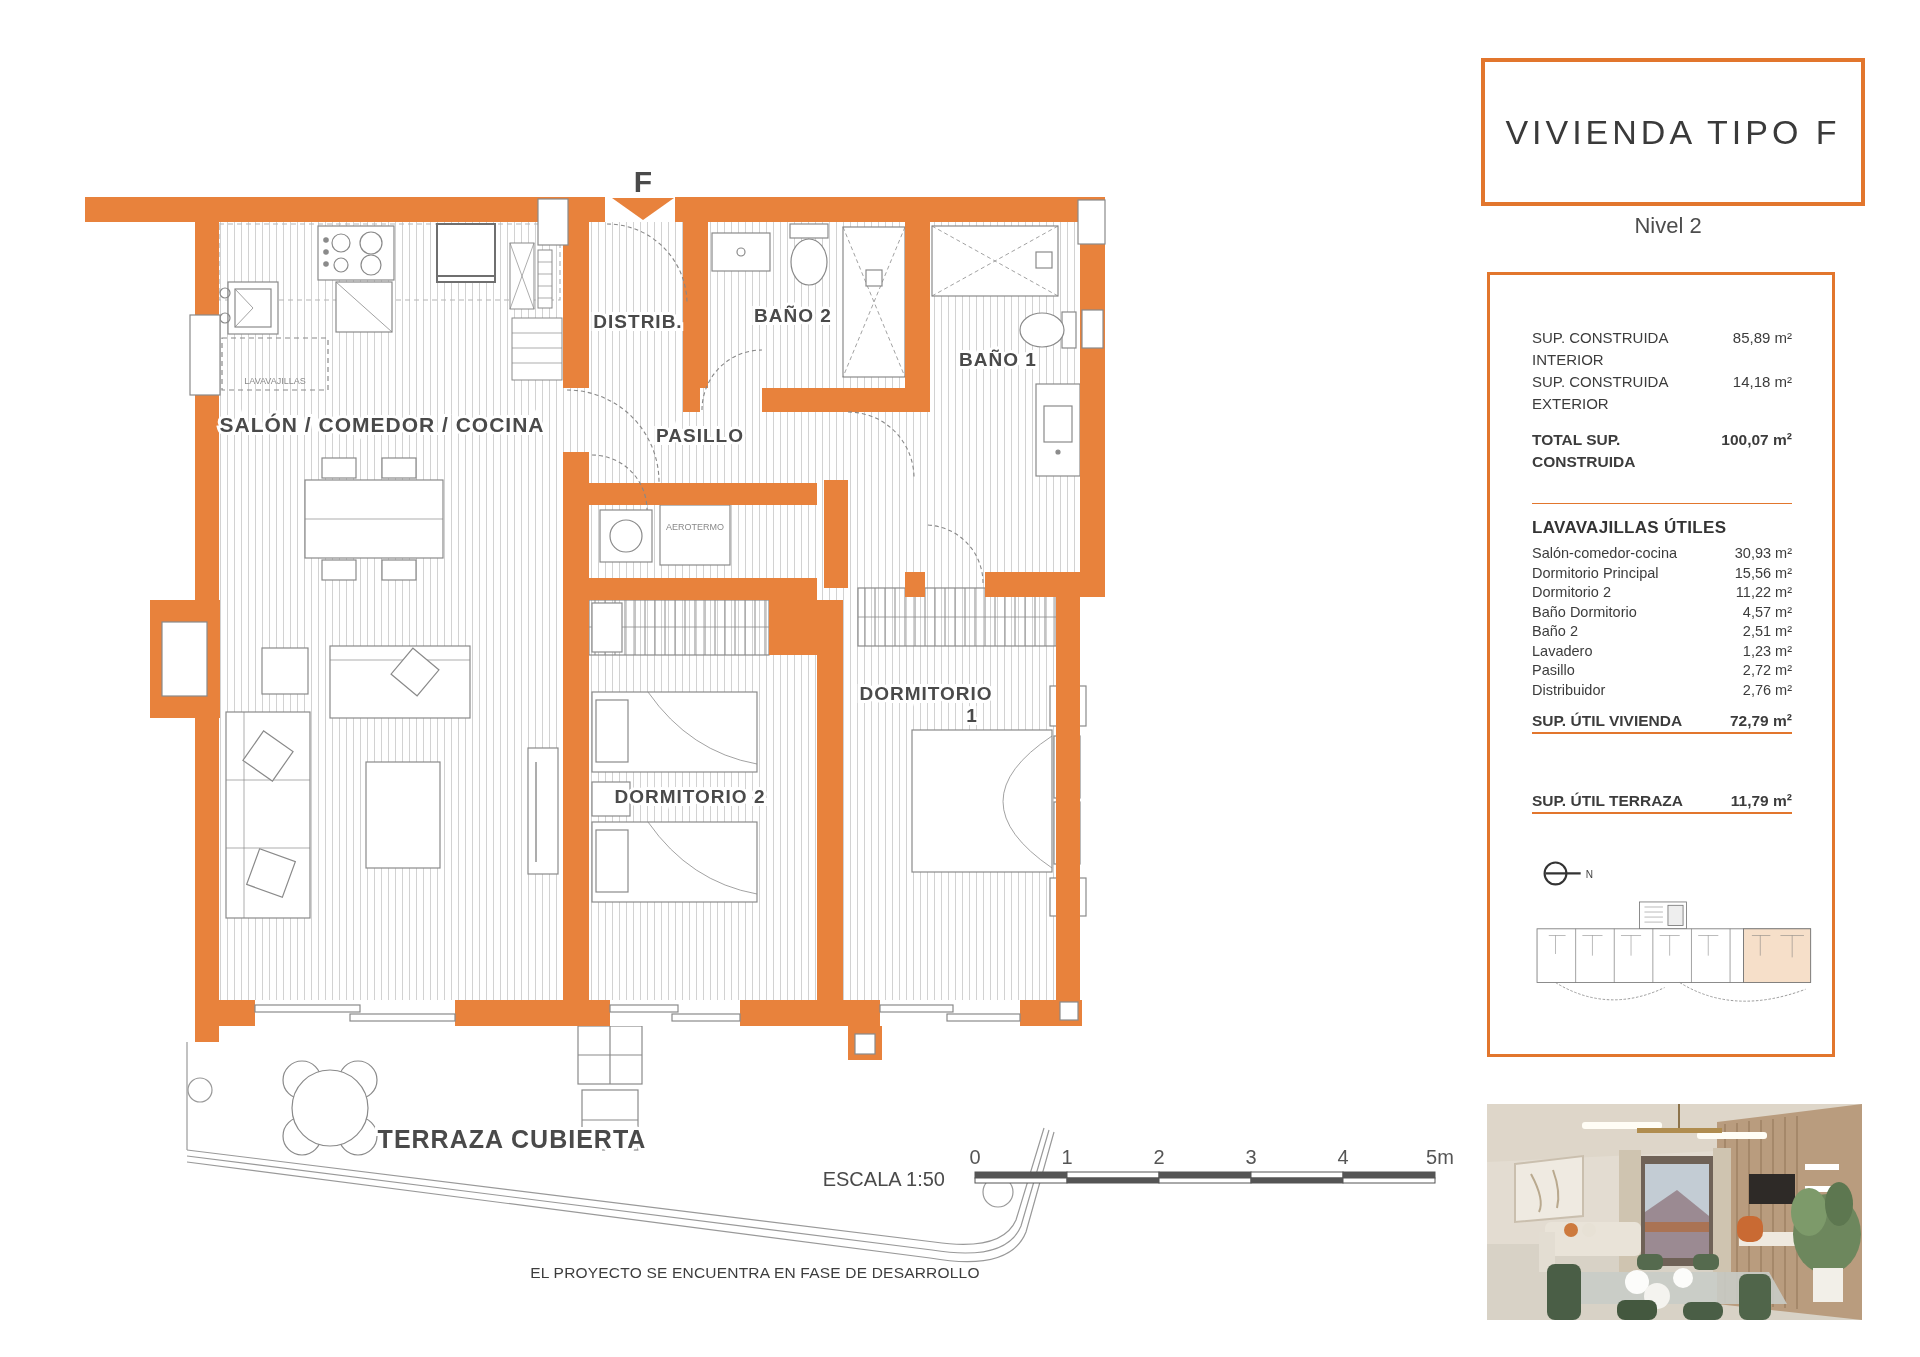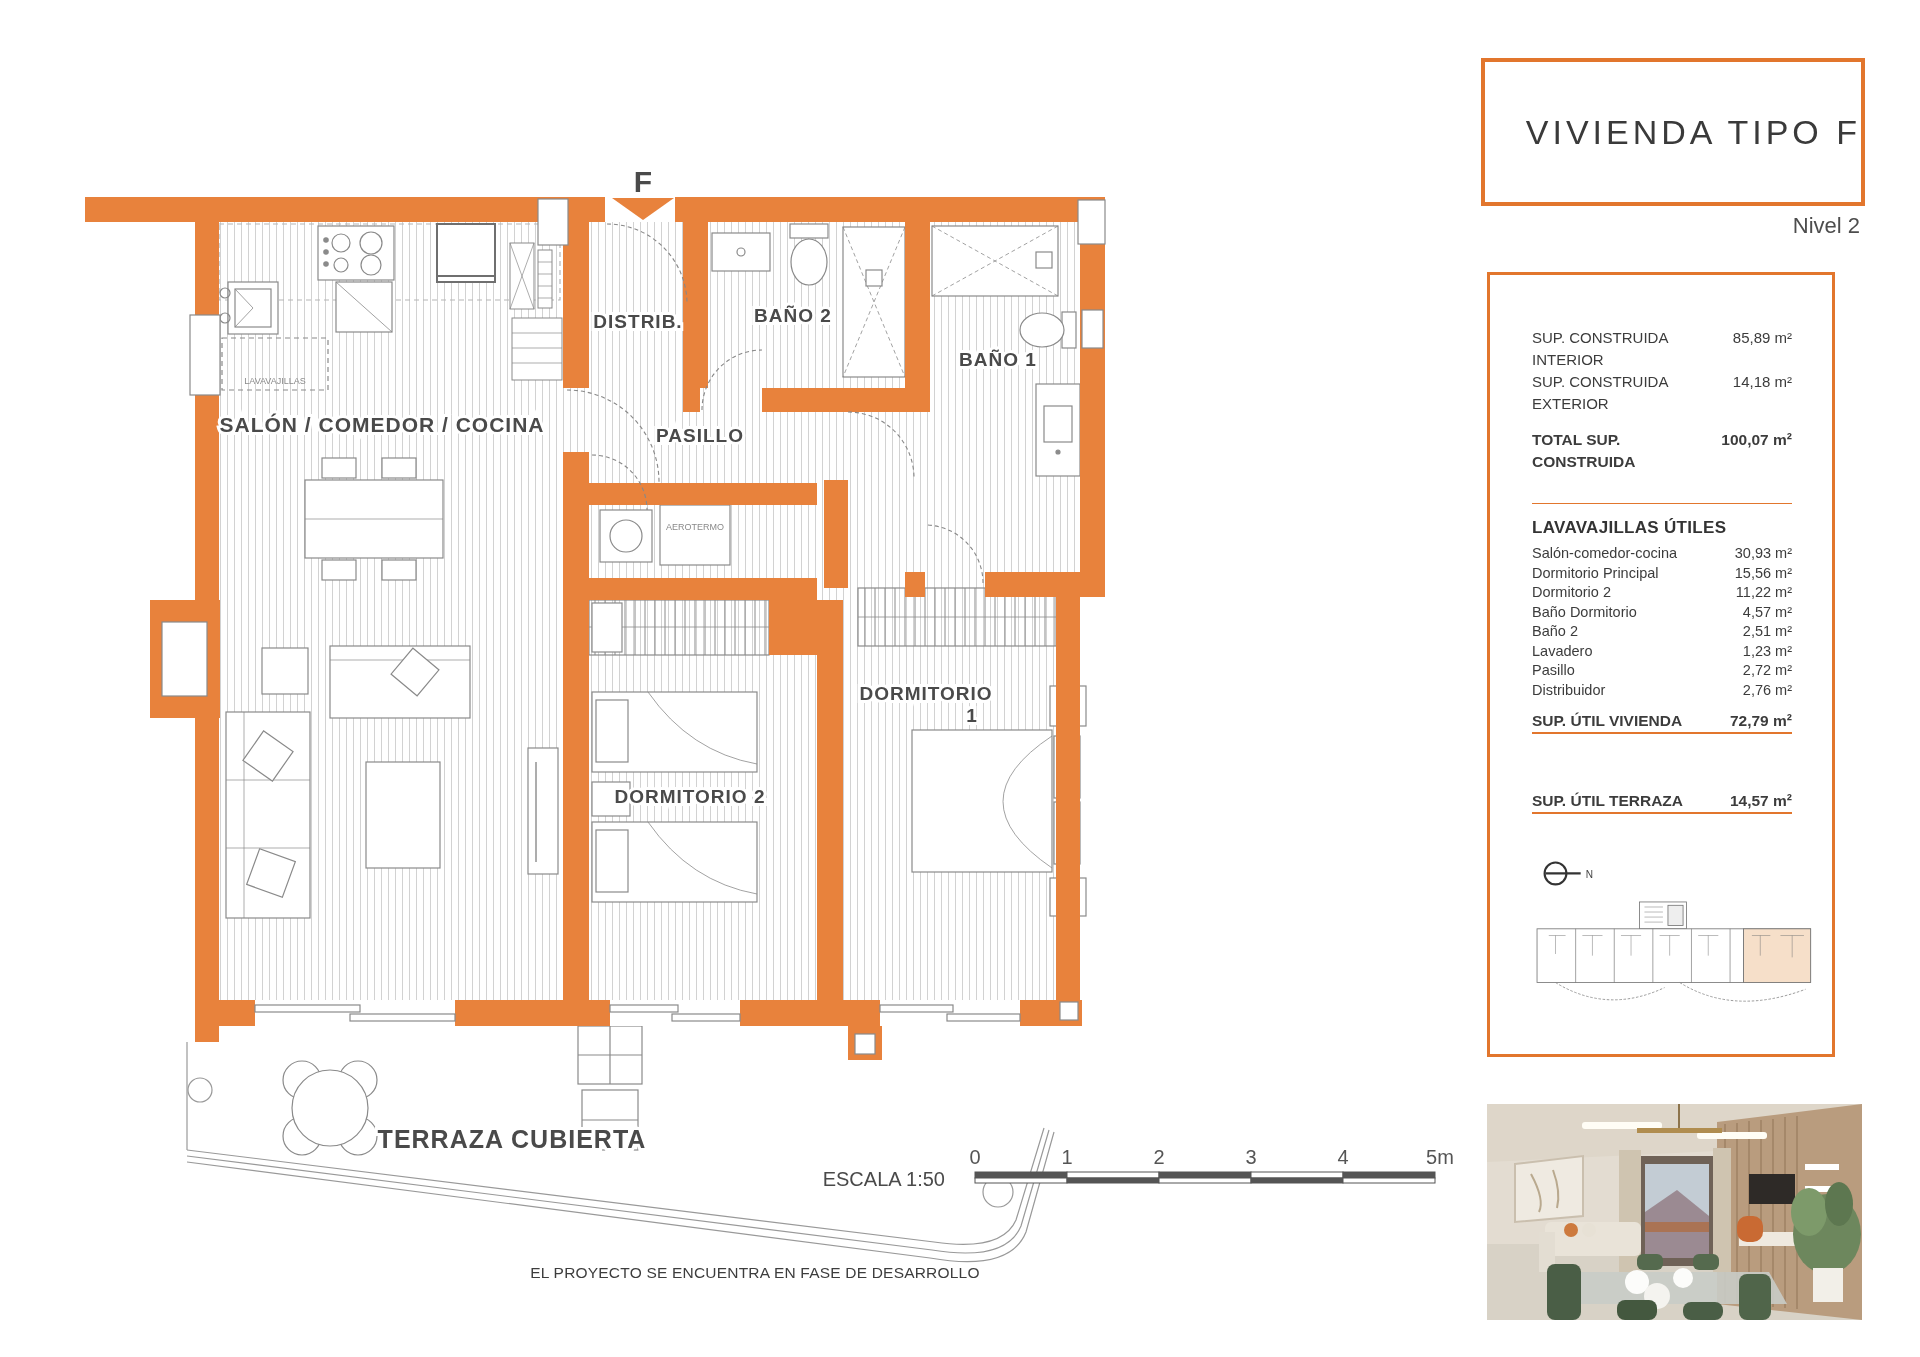--- a/index.html
+++ b/index.html
@@ -2,25 +2,25 @@
 <html><head>
 <meta charset="utf-8">
 <style>
   html,body{margin:0;padding:0}
   body{width:1920px;height:1357px;background:#fff;position:relative;overflow:hidden;
        font-family:"Liberation Sans",sans-serif;color:#3f3f3f}
   .abs{position:absolute}
 
   
   .title-box{left:1481px;top:58px;width:376px;height:140px;border:4px solid #E2762D;
-             display:flex;align-items:center;justify-content:flex-end}
+             display:flex;align-items:center;justify-content:center}
   .title-box h1{margin:0;font-size:34px;font-weight:400;letter-spacing:4px;color:#3a3a3a;white-space:nowrap}
 
   
-  .subtitle{left:1380px;top:212px;width:480px;text-align:right;color:#4d4d4d;line-height:28px;font-size:22px}
+  .subtitle{left:1428px;top:212px;width:480px;text-align:center;color:#4d4d4d;line-height:28px;font-size:22px}
 
   
   .side-panel{left:1487px;top:272px;width:348px;height:785px;border:3px solid #E2762D;box-sizing:border-box}
   .panel-inner{padding:52px 40px 0 42px}
   .prow{display:flex;justify-content:space-between;font-size:15px;line-height:22px;color:#3c3c3c}
   .prow .v{white-space:nowrap}
   .ptotal{font-weight:bold;font-size:15.5px;margin-top:14px}
   .pdivider{border-top:1px solid #E2762D;margin-top:30px}
   .pheading{font-weight:bold;font-size:17px;margin-top:14px;color:#333;letter-spacing:.3px}
   .plist .prow{line-height:19.5px;font-size:14.5px}
@@ -400,21 +400,21 @@
         </div>
     </div>
 
     <div class="prow ptotal uline mt10">
       <span>SUP. ÚTIL VIVIENDA</span>
       <span class="v">72,79 m²</span>
     </div>
 
     <div class="prow ptotal uline terraza-row">
       <span>SUP. ÚTIL TERRAZA</span>
-      <span class="v">14,57 m²</span>
+      <span class="v">11,79 m²</span>
     </div>
 
     <div class="keyplan-wrap">
       <svg width="282" height="215" viewBox="0 0 336 215">
         <g stroke="#333" fill="none" stroke-width="2.5">
           <circle cx="28" cy="24" r="13"></circle>
           <path d="M16,24 H58"></path>
         </g>
         <text x="64" y="29" font-size="12" fill="#444" font-family="Liberation Sans,sans-serif">N</text>
         <g stroke="#777" fill="#fff" stroke-width="1">

